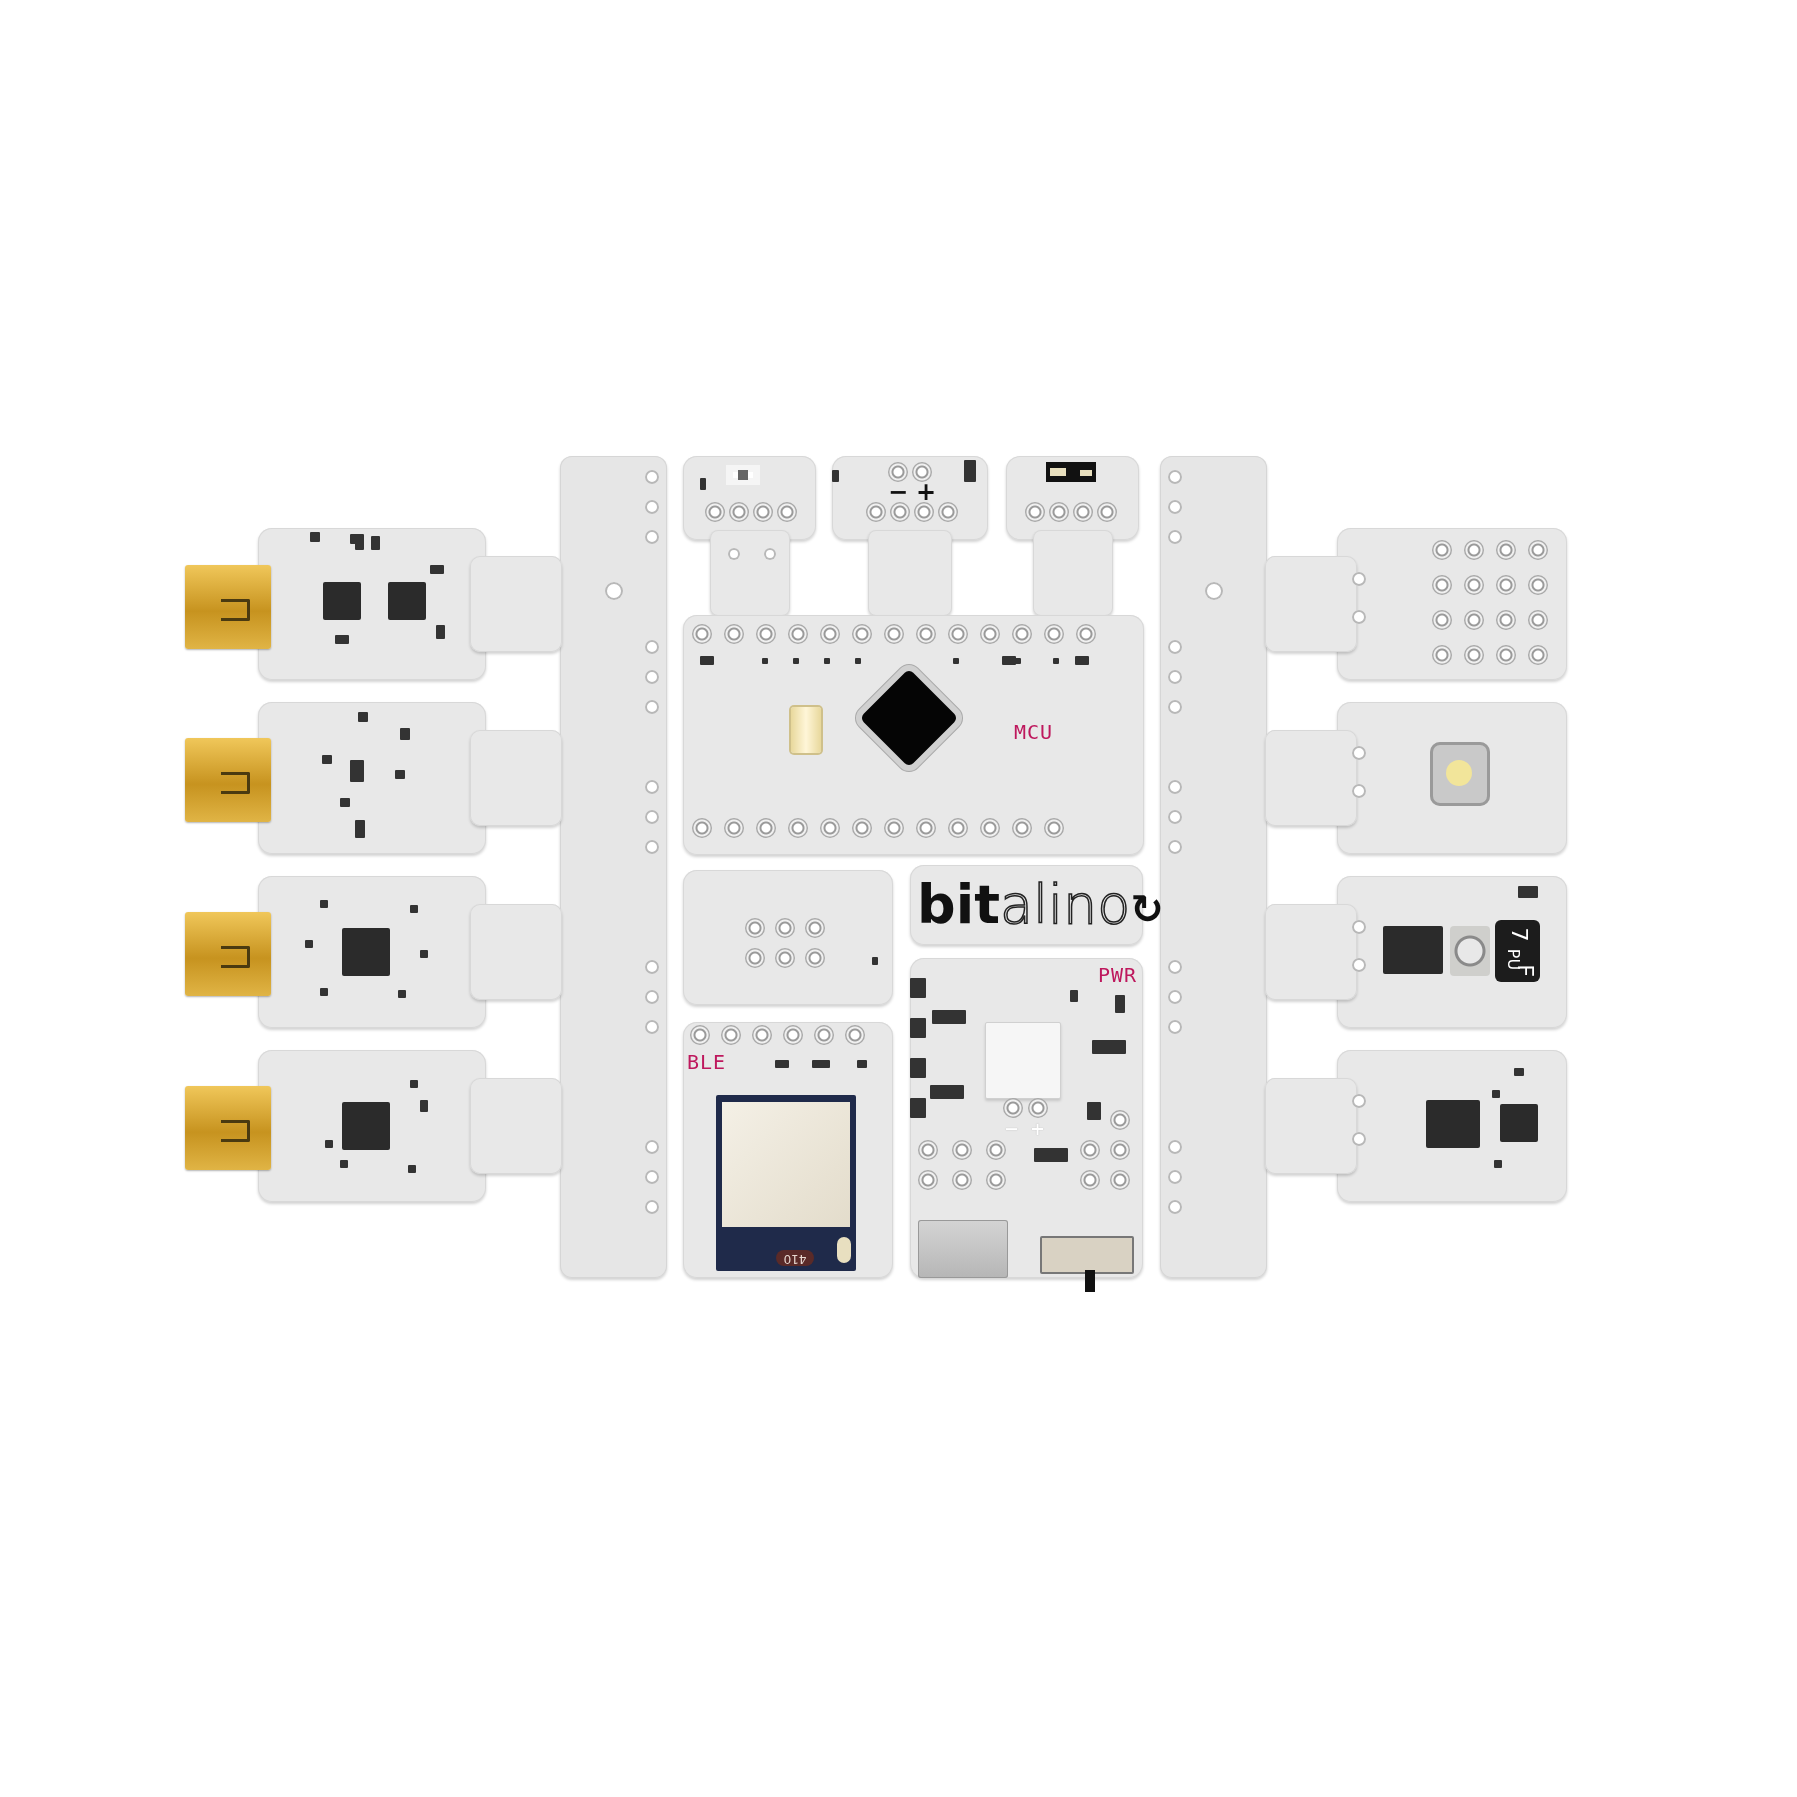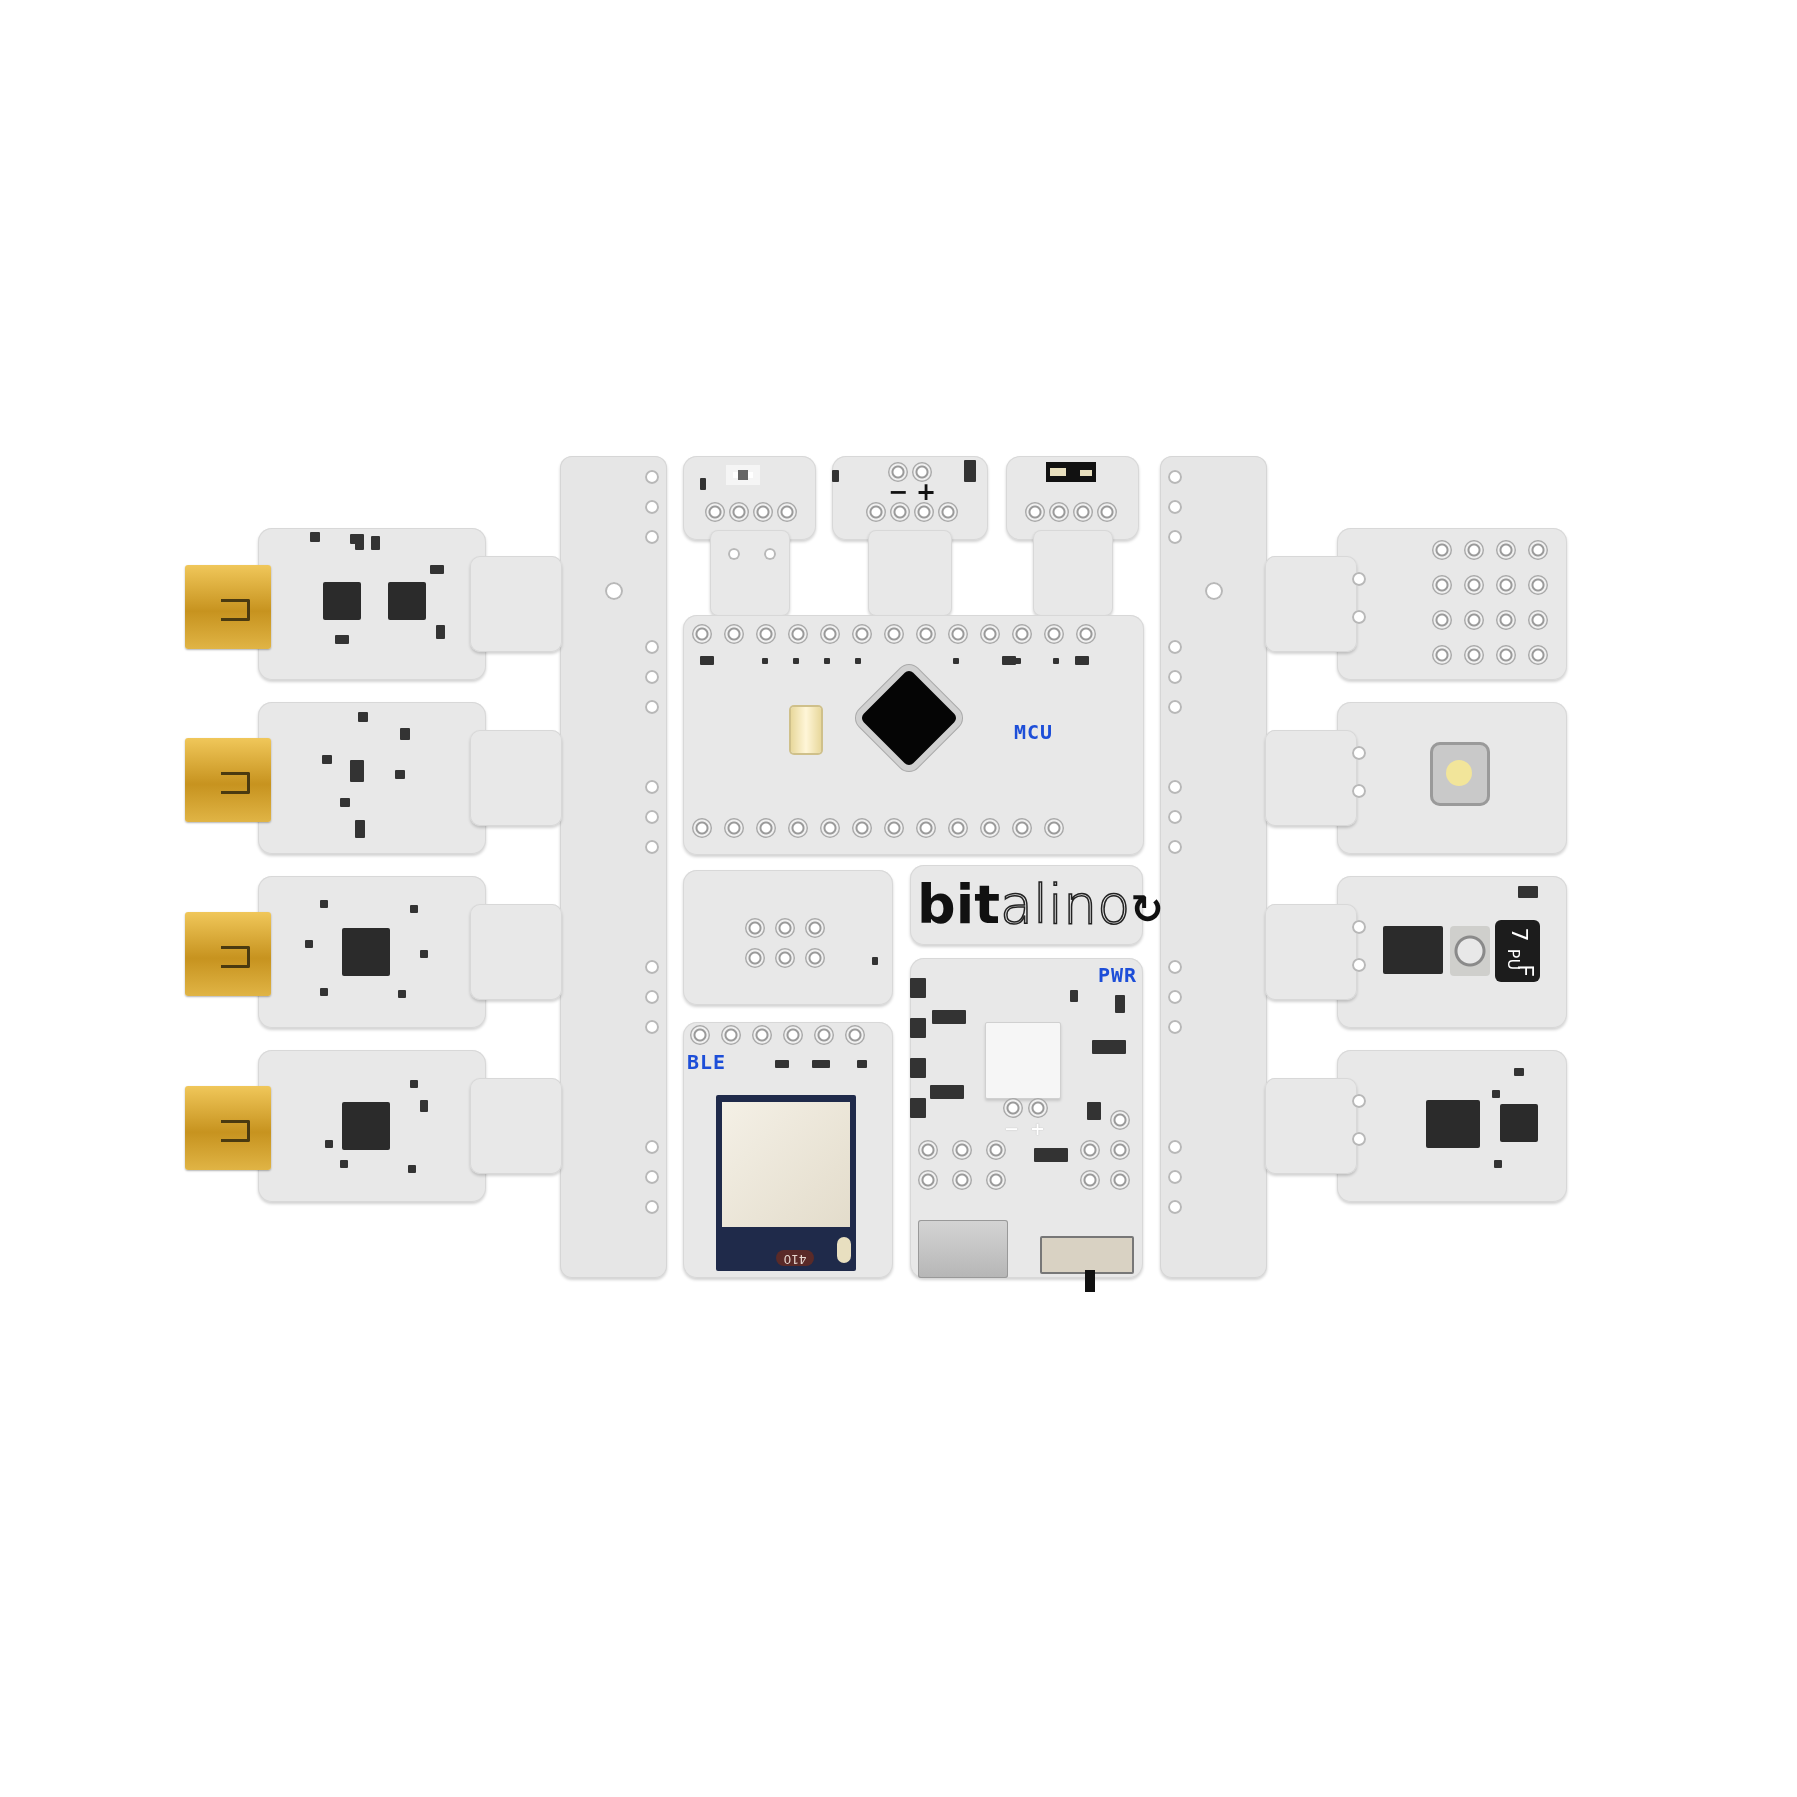--- a/index.html
+++ b/index.html
@@ -5,21 +5,21 @@
   html,body{margin:0;padding:0;background:#ffffff;}
   body{width:1797px;height:1797px;position:relative;overflow:hidden;font-family:"DejaVu Sans",sans-serif;}
   .board{position:absolute;background:#e8e8e8;border-radius:14px;box-shadow:0 2px 3px rgba(0,0,0,0.18), inset 0 0 0 1px #d8d8d8;}
   .rail{position:absolute;background:#e6e6e6;border-radius:12px;box-shadow:0 2px 3px rgba(0,0,0,0.18), inset 0 0 0 1px #d6d6d6;}
   .hole{position:absolute;width:14px;height:14px;border-radius:50%;background:#fff;box-shadow:inset 0 0 0 2px #b8b8b8;}
   .pad{position:absolute;width:20px;height:20px;border-radius:50%;background:radial-gradient(circle,#fff 0 4px,#9a9a9a 5px 6px,#f0f0f0 7px 8px,#a8a8a8 9px 10px);}
   .chip{position:absolute;background:#2b2b2b;border-radius:2px;}
   .smd{position:absolute;background:#333;border-radius:1px;}
   .usb{position:absolute;background:linear-gradient(180deg,#f0c75a,#c7931f 55%,#e0b445);border-radius:3px;box-shadow:0 1px 2px rgba(0,0,0,.3);}
   .usb .slot{position:absolute;left:36px;top:34px;width:26px;height:16px;border:3px solid #4a3a10;border-left:none;border-radius:0 2px 2px 0;}
-  .label{position:absolute;color:#1d4ed8;font-family:"DejaVu Sans Mono",monospace;font-size:20px;letter-spacing:1px;font-weight:bold;}
+  .label{position:absolute;color:#be185d;font-family:"DejaVu Sans Mono",monospace;font-size:20px;letter-spacing:1px;}
   .logo{position:absolute;font-family:"DejaVu Sans",sans-serif;font-size:54px;line-height:1;}
   .logo .bit{font-weight:bold;color:#111;}
   .logo .alino{color:#e8e8e8;-webkit-text-stroke:1.5px #222;font-weight:300;}
   .mcu{position:absolute;width:70px;height:70px;background:#050505;transform:rotate(45deg);border-radius:6px;box-shadow:0 0 0 6px #d0d0d0, 0 0 0 7px #aaa;}
   .ble-module{position:absolute;background:#1f2a4a;border-radius:2px;}
   .ble-shield{position:absolute;background:linear-gradient(135deg,#f4f0e6,#e3dccb);}
   .ble-marker{position:absolute;background:#5a2a28;color:#e8d8d0;font-family:"DejaVu Sans",sans-serif;font-size:12px;text-align:center;border-radius:8px;transform:rotate(180deg);}
   .connector-white{position:absolute;background:#f6f6f6;border:1px solid #d0d0d0;border-radius:2px;box-shadow:0 2px 3px rgba(0,0,0,.15);}
   .usb-micro{position:absolute;background:linear-gradient(180deg,#d4d4d4,#b6b6b6);border-radius:3px;box-shadow:inset 0 0 0 1px #999;}
   .slide-switch{position:absolute;background:#d9d2c3;border:2px solid #777;border-radius:2px;}

